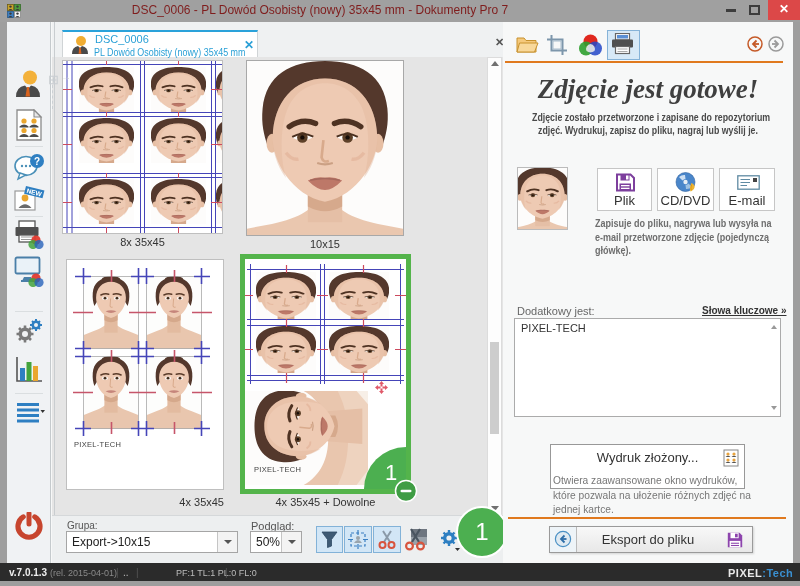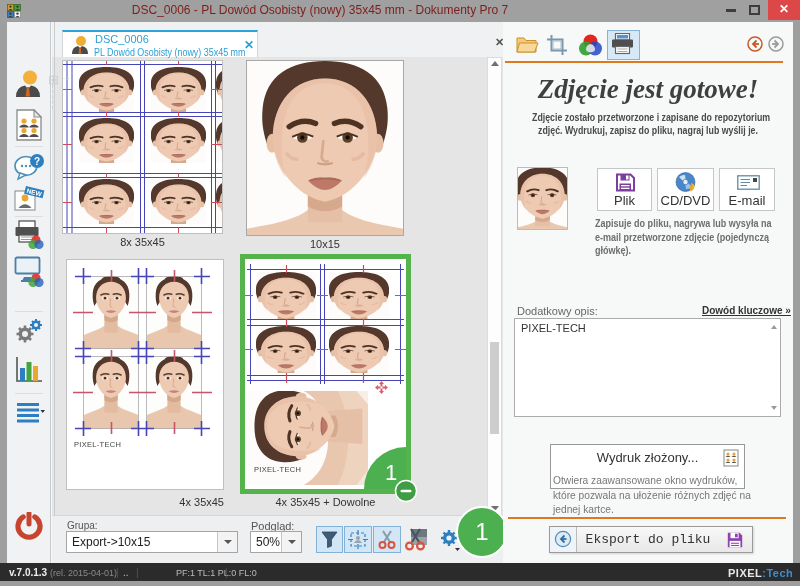--- a/index.html
+++ b/index.html
@@ -523,22 +523,22 @@
       <svg width="23" height="15" style="position:absolute;left:17px;top:6px" viewBox="0 0 23 15">
         <rect x="0.8" y="0.8" width="21.4" height="13.4" fill="#fff" stroke="#5f8ba3" stroke-width="1.3"></rect>
         <path d="M3.5 4.5 H13 M3.5 7.5 H13 M3.5 10.5 H10" stroke="#5f8ba3" stroke-width="1.2"></path>
         <rect x="16" y="3" width="4" height="4" fill="#444"></rect>
       </svg>
       <div class="abs" style="left:0;top:24px;width:100%;text-align:center;font-size:13px;color:#333;">E-mail</div>
     </div>
 
     <div class="abs" style="left:92px;top:195px;font-size:11px;font-weight:bold;color:#6e6e6e;line-height:13.5px;white-space:nowrap;transform:scaleX(0.82);transform-origin:0 0;">Zapisuje do pliku, nagrywa lub wysyła na<br>e-mail przetworzone zdjęcie (pojedynczą<br>główkę).</div>
 
-    <div class="abs" style="left:14px;top:283px;font-size:11px;color:#666;">Dodatkowy opis:</div>
-    <div class="abs" style="left:199px;top:283px;font-size:10px;font-weight:bold;color:#333;text-decoration:underline;">Dowód kluczowe »</div>
+    <div class="abs" style="left:14px;top:283px;font-size:11px;color:#666;">Dodatkowy jest:</div>
+    <div class="abs" style="left:199px;top:283px;font-size:10px;font-weight:bold;color:#333;text-decoration:underline;">Słowa kluczowe »</div>
     <div class="abs" style="left:11px;top:296px;width:267px;height:99px;background:#fff;border:1px solid #ababab;">
       <div class="abs" style="left:6px;top:3px;font-size:11px;color:#333;">PIXEL-TECH</div>
       <div class="abs" style="right:3px;top:6px;width:0;height:0;border-left:3.5px solid transparent;border-right:3.5px solid transparent;border-bottom:4px solid #999;"></div>
       <div class="abs" style="right:3px;bottom:6px;width:0;height:0;border-left:3.5px solid transparent;border-right:3.5px solid transparent;border-top:4px solid #999;"></div>
     </div>
 
     <div class="abs" style="left:47px;top:422px;width:195px;height:45px;background:#fff;border:1px solid #989898;">
       <div class="abs" style="left:0;top:5px;width:100%;text-align:center;font-size:13px;color:#333;">Wydruk złożony...</div>
       <svg class="abs" style="left:172px;top:4px" width="18" height="18" viewBox="0 0 18 18">
         <rect x="1" y="1" width="14" height="16" fill="#fff" stroke="#888"></rect>
@@ -549,21 +549,21 @@
         <circle cx="5" cy="11" r="1.6" fill="#e8a33d"></circle>
           <path d="M2.5 14 Q5 11.6 7.5 14 Z" fill="#555"></path>
         <circle cx="11" cy="11" r="1.6" fill="#e8a33d"></circle>
           <path d="M8.5 14 Q11 11.6 13.5 14 Z" fill="#555"></path>
       </svg>
     </div>
     <div class="abs" style="left:50px;top:451px;font-size:11px;color:#777;line-height:14.5px;white-space:nowrap;transform:scaleX(0.93);transform-origin:0 0;">Otwiera zaawansowane okno wydruków,<br>które pozwala na ułożenie różnych zdjęć na<br>jednej kartce.</div>
 
     <div class="abs" style="left:5px;top:495px;width:278px;height:2px;background:#e0791e;"></div>
 
-    <div class="abs" style="left:46px;top:504px;width:204px;height:27px;background:linear-gradient(#f8f8f8,#e8e8e8);border:1px solid #9a9a9a;box-shadow:1px 1px 2px rgba(0,0,0,0.15);font-family:Liberation Mono, monospace;">
+    <div class="abs" style="left:46px;top:504px;width:204px;height:27px;background:linear-gradient(#f8f8f8,#e8e8e8);border:1px solid #9a9a9a;box-shadow:1px 1px 2px rgba(0,0,0,0.15);">
       <div class="abs" style="left:0;top:0;width:27px;height:25px;border-right:1px solid #bbb;background:#eef4f8;">
         <svg width="18" height="18" style="position:absolute;left:4px;top:3px" viewBox="0 0 18 18">
           <circle cx="9" cy="9" r="7.6" fill="#dfeaf2" stroke="#4a90c4" stroke-width="1.2"></circle>
           <path d="M10.5 5.5 L7 9 L10.5 12.5" stroke="#2d6da8" stroke-width="1.8" fill="none"></path>
           <path d="M7 9 L12.5 9" stroke="#2d6da8" stroke-width="1.8"></path>
         </svg>
       </div>
       <div class="abs" style="left:28px;top:5px;width:140px;text-align:center;font-size:13px;color:#333;">Eksport do pliku</div>
       <svg class="abs" style="left:176px;top:4px" width="18" height="18" viewBox="0 0 20 20">
         <path d="M2 2 h13 l3 3 v13 h-16 z" fill="#8d44ad"></path>

